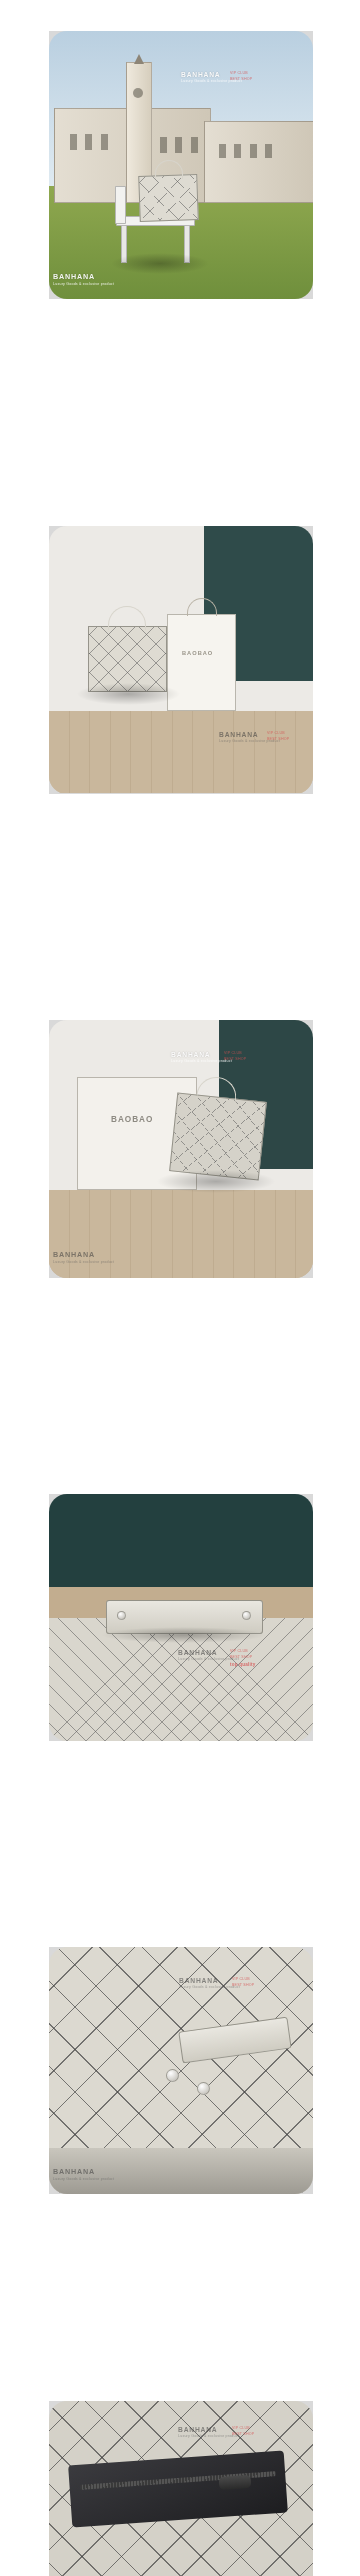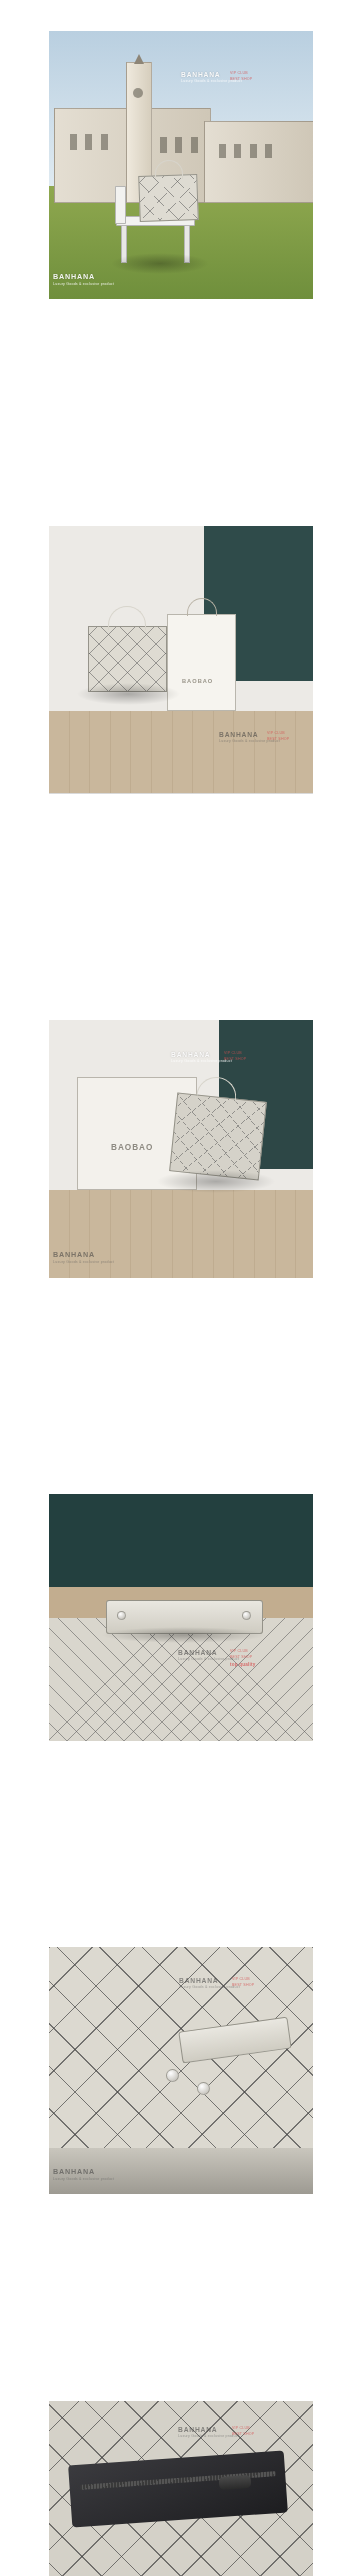--- a/index.html
+++ b/index.html
@@ -23,20 +23,21 @@
     position: absolute;
     left: 49px;
     width: 264px;
     overflow: hidden;
     background: #d9d9d9;
   }
   .photo {
     position: absolute;
     inset: 0;
     overflow: hidden;
+    border-radius: 18px;
   }
   
   .wm {
     position: absolute;
     pointer-events: none;
     user-select: none;
     white-space: nowrap;
     line-height: 1.15;
   }
   .wm-brand {
@@ -181,21 +182,20 @@
     border-radius: 5.2px;
   }
   .dark-cloth {
     position: absolute;
     background: linear-gradient(160deg,#3b3b3f,#1d1d20);
   }
   .logo-text {
     position: absolute;
     font-weight: bold;
     letter-spacing: 1px;
-    margin-top: 28px;
   }
 </style>
 </head>
 <body>
 
 <div class="page">
 
   <div class="photo-block" style="top:31px; height:268px;">
     <div class="photo">
       <div class="sky" style="height:170px;"></div>

